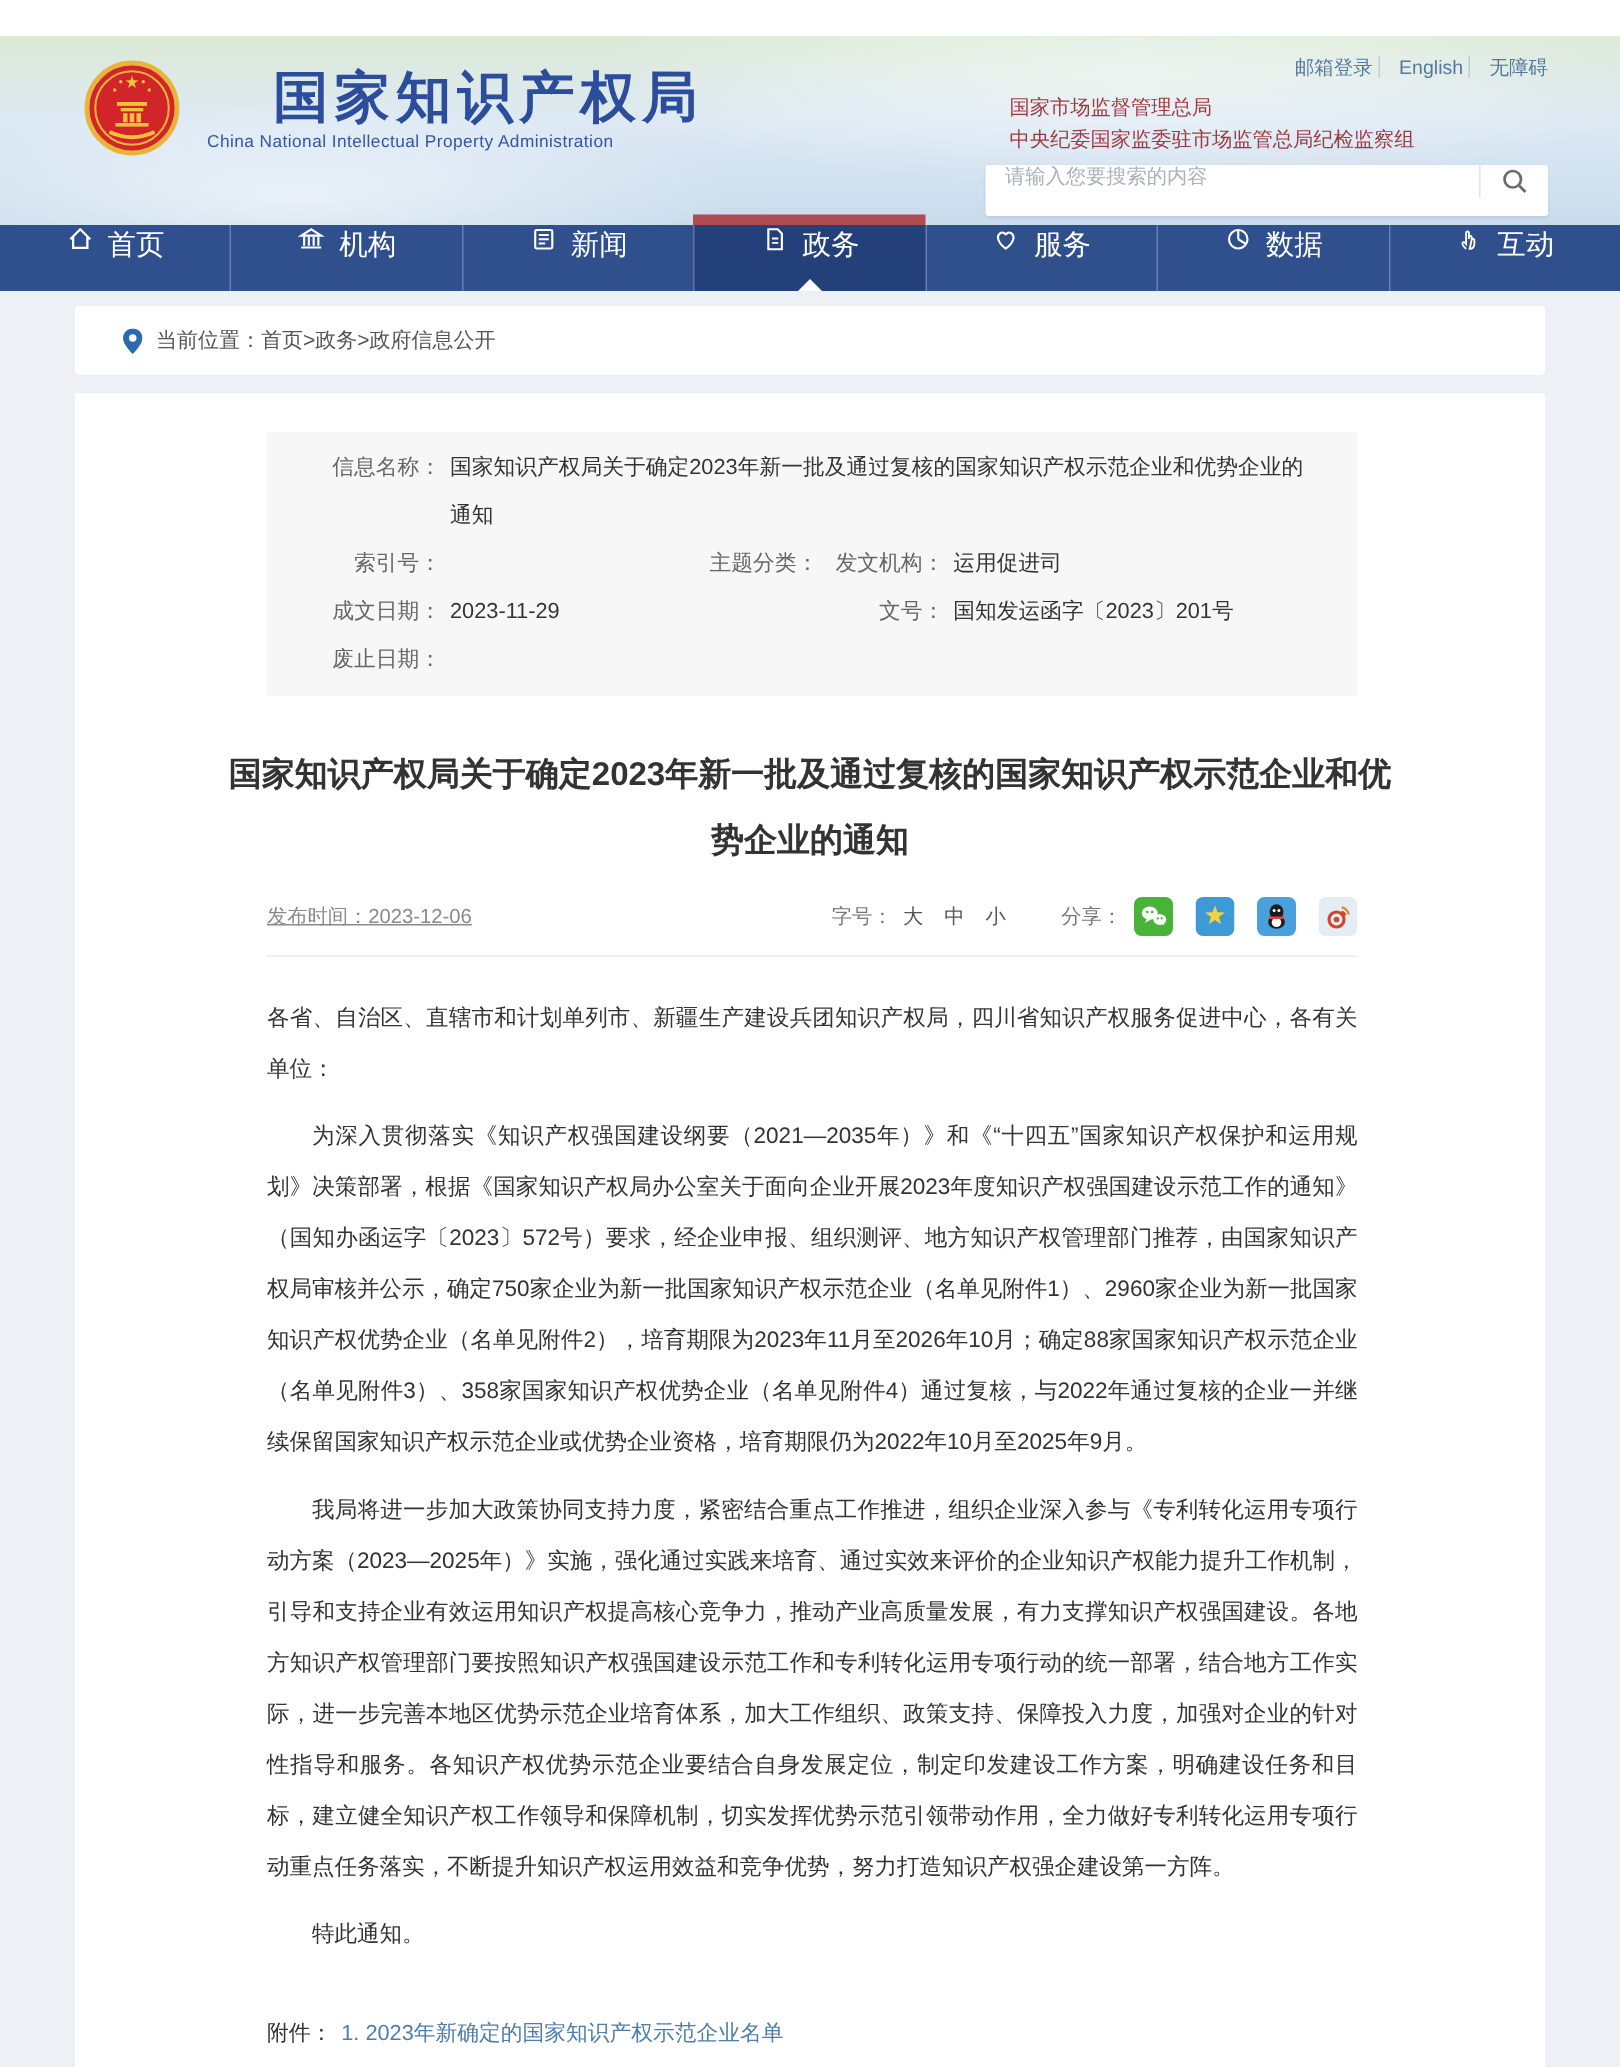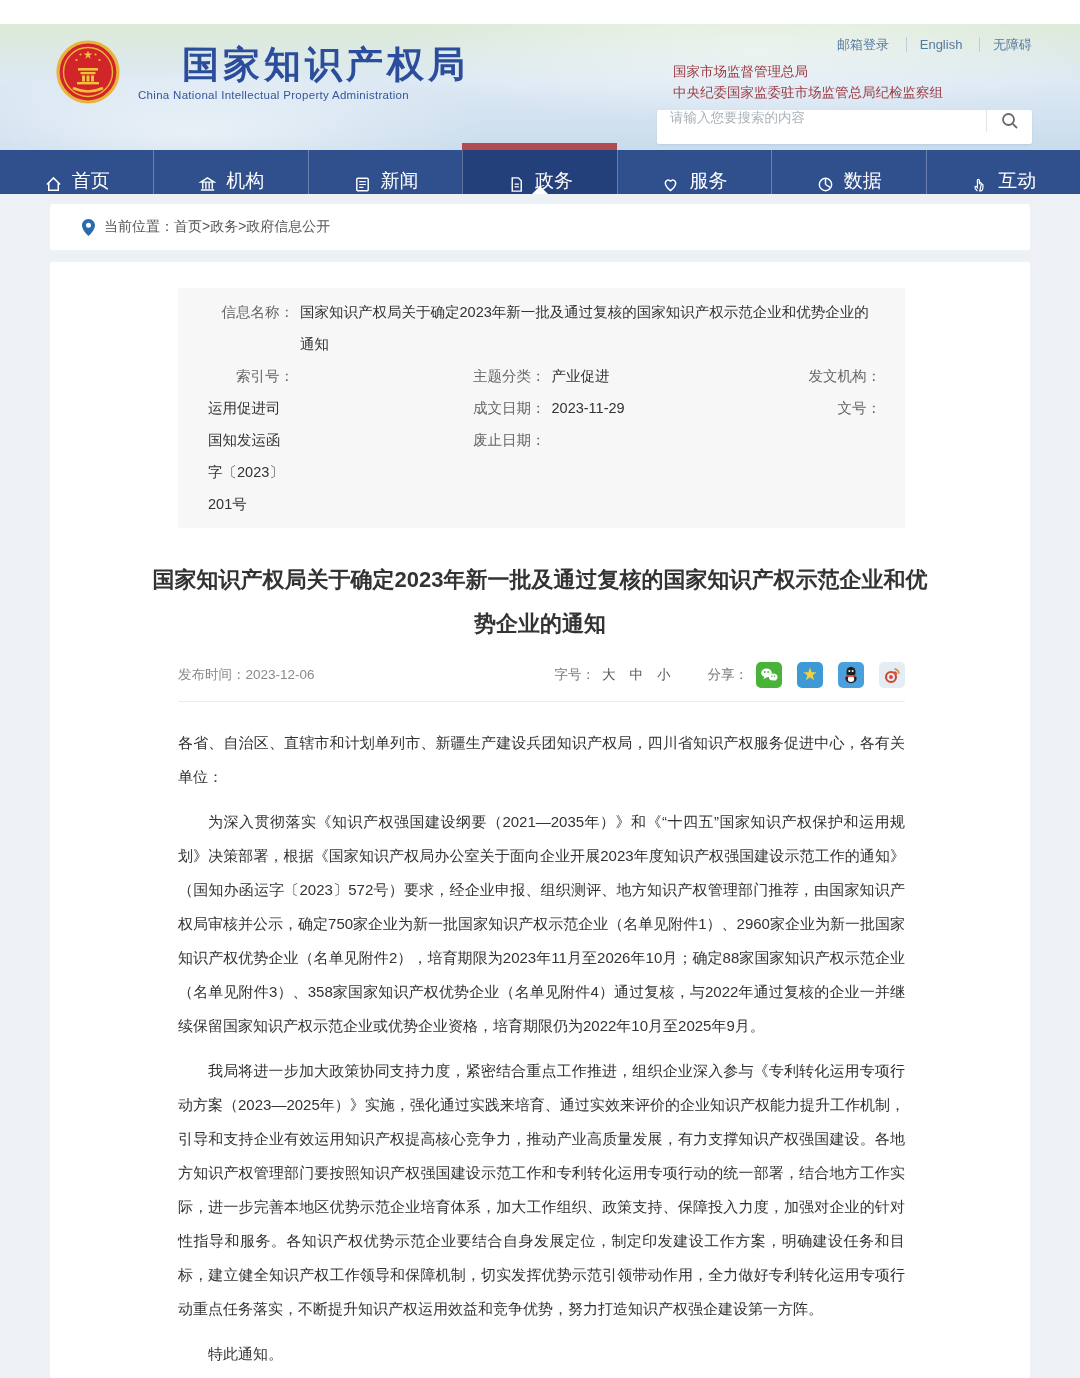--- a/index.html
+++ b/index.html
@@ -18,30 +18,30 @@
       linear-gradient(180deg,#eff6fb 0%,#dcead6 0%,#dde9f4 45%,#c9dcec 100%);
   }
   .brand { position:absolute; left:56px; top:16px; display:flex; align-items:center; }
   .emblem { width:64px; height:64px; margin-right:18px; }
   .brand-title { font-size:37px; font-weight:bold; color:#2b4d9b; letter-spacing:4px; line-height:42px;margin-left:44px; }
   .brand-sub { font-size:11.5px; color:#35569e; letter-spacing:.3px; margin-top:3px; }
 
   .header-right { position:absolute; left:655px; right:48px; top:12px; }
   .top-links { text-align:right; font-size:13px; color:#55789f; }
   .top-links .tl { cursor:pointer; }
-  .top-links .tl + .tl { border-left:1px solid #bfcede; padding-left:13px; margin-left:13px; }
+  .top-links .tl + .tl { border-left:1px solid #bfcede; padding-left:13px; }
   .red-lines { margin-top:7px; font-size:13.5px; color:#9d3a40; line-height:21px; padding-left:18px; }
   .searchbar { margin-top:7px; margin-left:2px; height:34px; background:#fff; display:flex; align-items:flex-start; border-radius:2px; box-shadow:0 1px 2px rgba(90,120,150,.15); }
   .searchbar input { flex:1; border:none; outline:none; font-size:13.5px; color:#333; padding:0 13px; background:transparent; }
   .searchbar input::placeholder { color:#a9b2ba; }
   .search-btn { width:46px; height:22px; border-left:1px solid #e4e4e4; display:flex; align-items:center; justify-content:center; cursor:pointer; }
 
   
   .nav { height:44px; background:#2f4f8d; display:flex; position:relative; }
-  .nav-item { flex:1; display:flex; align-items:flex-end; justify-content:center; gap:9px; color:#fff; font-size:19px; position:relative; cursor:pointer; }
+  .nav-item { flex:1; display:flex; align-items:flex-start; justify-content:center; gap:9px; color:#fff; font-size:19px; position:relative; cursor:pointer; }
   .nav-item + .nav-item { border-left:1px solid rgba(255,255,255,.28); }
   .nav-item.active { background:#24407b; }
   .nav-item.active::before { content:""; position:absolute; top:-7px; left:-1px; right:0; height:7px; background:#b04b51; }
   .nav-item.active::after { content:""; position:absolute; bottom:0; left:50%; margin-left:-8px; border-left:8px solid transparent; border-right:8px solid transparent; border-bottom:8px solid #ffffff; }
   .nav-ico { display:flex; align-items:center; }
 
   
   .crumb-card { margin:10px auto 0; width:980px; background:#fff; border-radius:3px; height:46px; display:flex; align-items:center; padding:0 32px; }
   .crumb-card .pin { margin-right:9px; display:flex; }
   .crumb-text { font-size:14px; color:#555; }
@@ -50,21 +50,21 @@
   .main-card { margin:12px auto 0; width:980px; background:#fff; border-radius:2px; height:1124px; padding-top:26px; }
 
   .info-table { width:727px; margin-left:128px; background:#f7f7f7; padding:8px 24px; display:grid; grid-template-columns:92px 1fr 84px 1fr; font-size:14.5px; line-height:32px; }
   .info-label { color:#666; text-align:right; }
   .info-value { color:#333; padding-left:6px; }
   .span3 { grid-column:2 / 5; }
 
   .art-title { width:790px; margin:30px auto 0; text-align:center; font-size:22px; font-weight:600; color:#333; line-height:44px; }
 
   .meta-row { width:727px; margin:16px 0 0 128px; display:flex; align-items:center; font-size:13.5px; color:#8a8a8a; padding-bottom:13px; border-bottom:1px solid #ececec; }
-  .meta-left { flex:1; }
+  .meta-left { flex:1;text-decoration:underline; }
   .fs-label { color:#777; }
   .fs-opt { color:#555; margin:0 7px; cursor:pointer; }
   .share-label { color:#777; margin-left:30px; margin-right:8px; }
   .share-icons { display:flex; gap:15px; align-items:center; }
   .share-ic { width:26px; height:26px; cursor:pointer; display:flex; }
 
   .art-body { width:727px; margin:24px 0 0 128px; font-size:15px; color:#333; line-height:34px; text-align:justify; }
   .art-body p { margin-bottom:11px; }
   .art-body p.indent { text-indent:2em; }
 
@@ -201,21 +201,20 @@
   </div>
 
   <div class="main-card">
 
     <div class="info-table">
       <div class="info-label">信息名称：</div>
       <div class="info-value span3">国家知识产权局关于确定2023年新一批及通过复核的国家知识产权示范企业和优势企业的通知</div>
 
       <div class="info-label">索引号：</div>
       <div class="info-label">主题分类：</div>
-      <div class="info-value">产业促进</div>
 
       <div class="info-label">发文机构：</div>
       <div class="info-value">运用促进司</div>
       <div class="info-label">成文日期：</div>
       <div class="info-value">2023-11-29</div>
 
       <div class="info-label">文号：</div>
       <div class="info-value">国知发运函字〔2023〕201号</div>
       <div class="info-label">废止日期：</div>
       <div class="info-value"></div>

